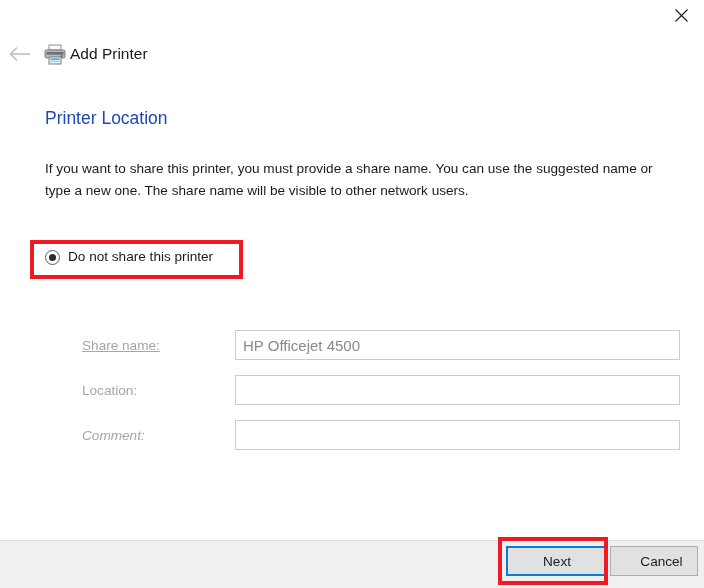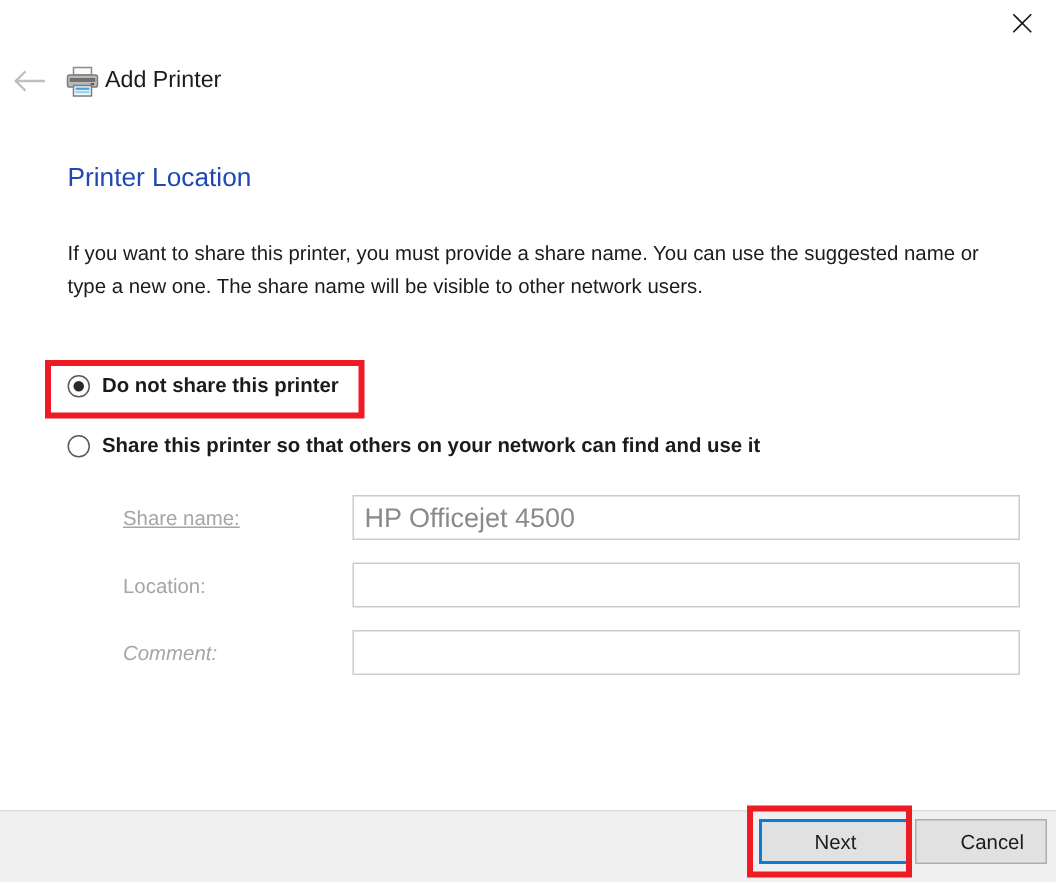--- a/index.html
+++ b/index.html
@@ -96,21 +96,20 @@
     line-height: 22px;
   }
 
   
   .radio-row {
     position: absolute;
     display: flex;
     align-items: center;
     cursor: default;
     white-space: nowrap;
-    font-weight: bold;
   }
   #radio-row-noshare { left: 45px; top: 248px; }
   #radio-row-share   { left: 45px; top: 288px; }
 
   .radio-mark {
     width: 15px; height: 15px;
     border-radius: 50%;
     border: 1px solid #5a5a5a;
     background: #ffffff;
     box-sizing: border-box;
@@ -162,21 +161,21 @@
 
   .field-input {
     position: absolute;
     left: 235px;
     width: 445px;
     height: 30px;
     box-sizing: border-box;
     border: 1px solid #cccccc;
     background: #ffffff;
     font-family: "Liberation Sans", sans-serif;
-    font-size: 18px;
+    font-size: 15px;
     color: #8a8a8a;
     padding: 0 7px;
     line-height: 28px;
     outline: none;
   }
   #input-sharename { top: 330px; }
   #input-location  { top: 375px; }
   #input-comment   { top: 420px; }
 
   
@@ -256,24 +255,20 @@
 
   <div id="page-heading">Printer Location</div>
 
   <div id="intro-text">If you want to share this printer, you must provide a share name. You can use the suggested name or type a new one. The share name will be visible to other network users.</div>
 
   <div class="radio-row" id="radio-row-noshare">
     <span class="radio-mark checked"></span>
     <span class="radio-label">Do not share this printer</span>
   </div>
 
-  <div class="radio-row" id="radio-row-share">
-    <span class="radio-mark"></span>
-    <span class="radio-label">Share this printer so that others on your network can find and use it</span>
-  </div>
 
   <div class="highlight-box" id="highlight-noshare"></div>
 
   <div class="field-label" id="label-sharename">Share name:</div>
   <input class="field-input" id="input-sharename" type="text" readonly="" value="HP Officejet 4500" style="">
 
   <div class="field-label" id="label-location">Location:</div>
   <input class="field-input" id="input-location" type="text" readonly="" value="" style="">
 
   <div class="field-label" id="label-comment">Comment:</div>

